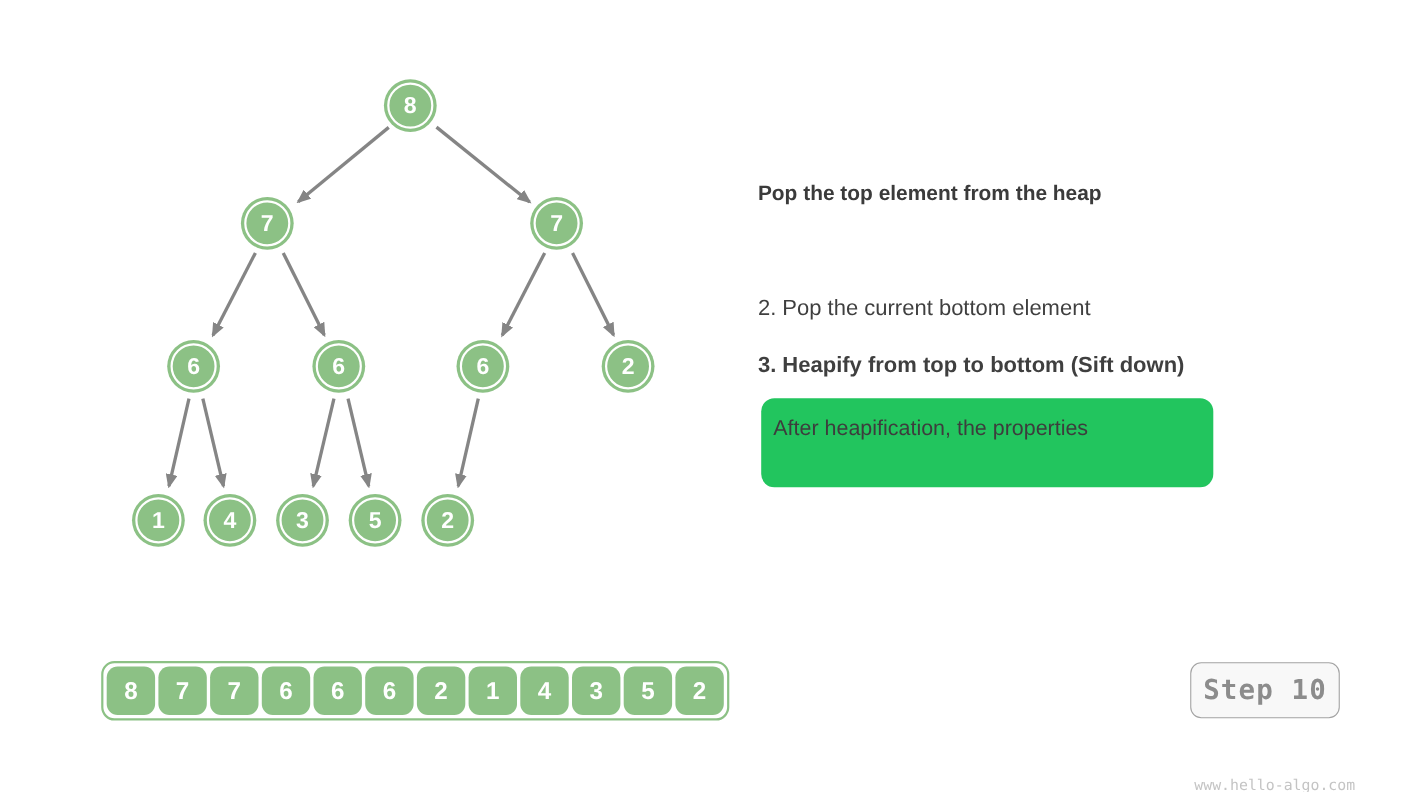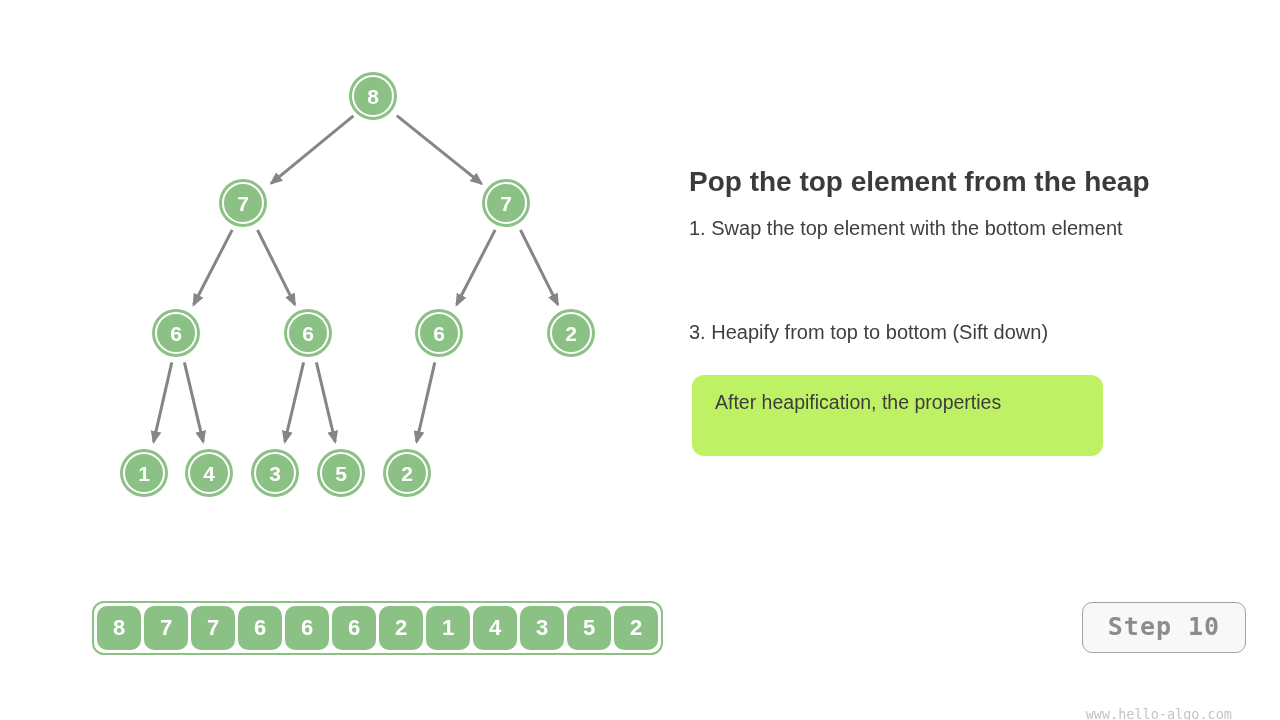--- a/index.html
+++ b/index.html
@@ -13,46 +13,46 @@
   .node {
     position: absolute; width: 42px; height: 42px; border-radius: 50%;
     background: #8cc185; border: 2px solid #ffffff;
     box-shadow: 0 0 0 3px #8cc185;
     color: #ffffff; font-size: 21px; font-weight: 700;
     line-height: 40px; text-align: center;
   }
 
   
   .panel { position: absolute; left: 689px; top: 166px; width: 540px; }
-  .panel-title { font-size: 28px; font-weight: 700; color: #3b3b3b; }
+  .panel-title { font-size: 19px; font-weight: 700; color: #3b3b3b; }
   .panel-step { position: absolute; left: 0; font-size: 20px; color: #3f3f3f; white-space: nowrap; }
   .panel-step.s0 { top: 51px; }
   .panel-step.s1 { top: 103px; }
-  .panel-step.s2 { top: 155px; }
+  .panel-step.s2 { top: 155px; font-weight: bold; }
   .note-box {
-    position: absolute; left: 692px; top: 375px; width: 411px; height: 81px;
-    background: #bef264; border-radius: 12px;
-    padding: 13px 0 0 23px; font-size: 19.5px; color: #3d3d3d; line-height: 28px;
+    position: absolute; left: 692px; top: 362px; width: 411px; height: 81px;
+    background: #22c55e; border-radius: 12px;
+    padding: 13px 0 0 11px; font-size: 19.5px; color: #3d3d3d; line-height: 28px;
   }
 
   
   .array-wrap {
     position: absolute; left: 92px; top: 601px;
     display: inline-flex; gap: 3px; padding: 3px;
     border: 2px solid #8cc185; border-radius: 12px; background: #ffffff;
   }
   .array-cell {
     width: 44px; height: 44px; border-radius: 10px; background: #8cc185;
     color: #ffffff; font-size: 22px; font-weight: 700;
     line-height: 44px; text-align: center;
   }
 
   
   .step-badge {
-    position: absolute; left: 1082px; top: 602px; width: 164px; height: 51px;
+    position: absolute; left: 1082px; top: 602px; width: 136px; height: 51px;
     background: #f8f8f8; border: 1.5px solid #a3a3a3; border-radius: 10px;
     font-family: "DejaVu Sans Mono", monospace; font-size: 25px; font-weight: 700;
     color: #8c8c8c; text-align: center; line-height: 48px; letter-spacing: 1px;
   }
   .watermark {
     position: absolute; right: 48px; top: 678px;
     font-family: "DejaVu Sans Mono", monospace; font-size: 13.5px; color: #c4c4c4; margin-top: 28px;
   }
 </style>
 </head>
@@ -91,21 +91,21 @@
     <div class="node" style="left:550px; top:312px;">2</div>
     <div class="node" style="left:123px; top:452px;">1</div>
     <div class="node" style="left:188px; top:452px;">4</div>
     <div class="node" style="left:254px; top:452px;">3</div>
     <div class="node" style="left:320px; top:452px;">5</div>
     <div class="node" style="left:386px; top:452px;">2</div>
   </div>
 
   <div class="panel">
     <div class="panel-title">Pop the top element from the heap</div>
-    <div class="panel-step s0">1. Swap the top element with the bottom element</div>
+    <div class="panel-step s1">2. Pop the current bottom element</div>
     <div class="panel-step s2">3. Heapify from top to bottom (Sift down)</div>
   </div>
 
   <div class="note-box">
     <div>After heapification, the properties</div>
   </div>
 
   <div class="array-wrap">
     <div class="array-cell">8</div>
     <div class="array-cell">7</div>

